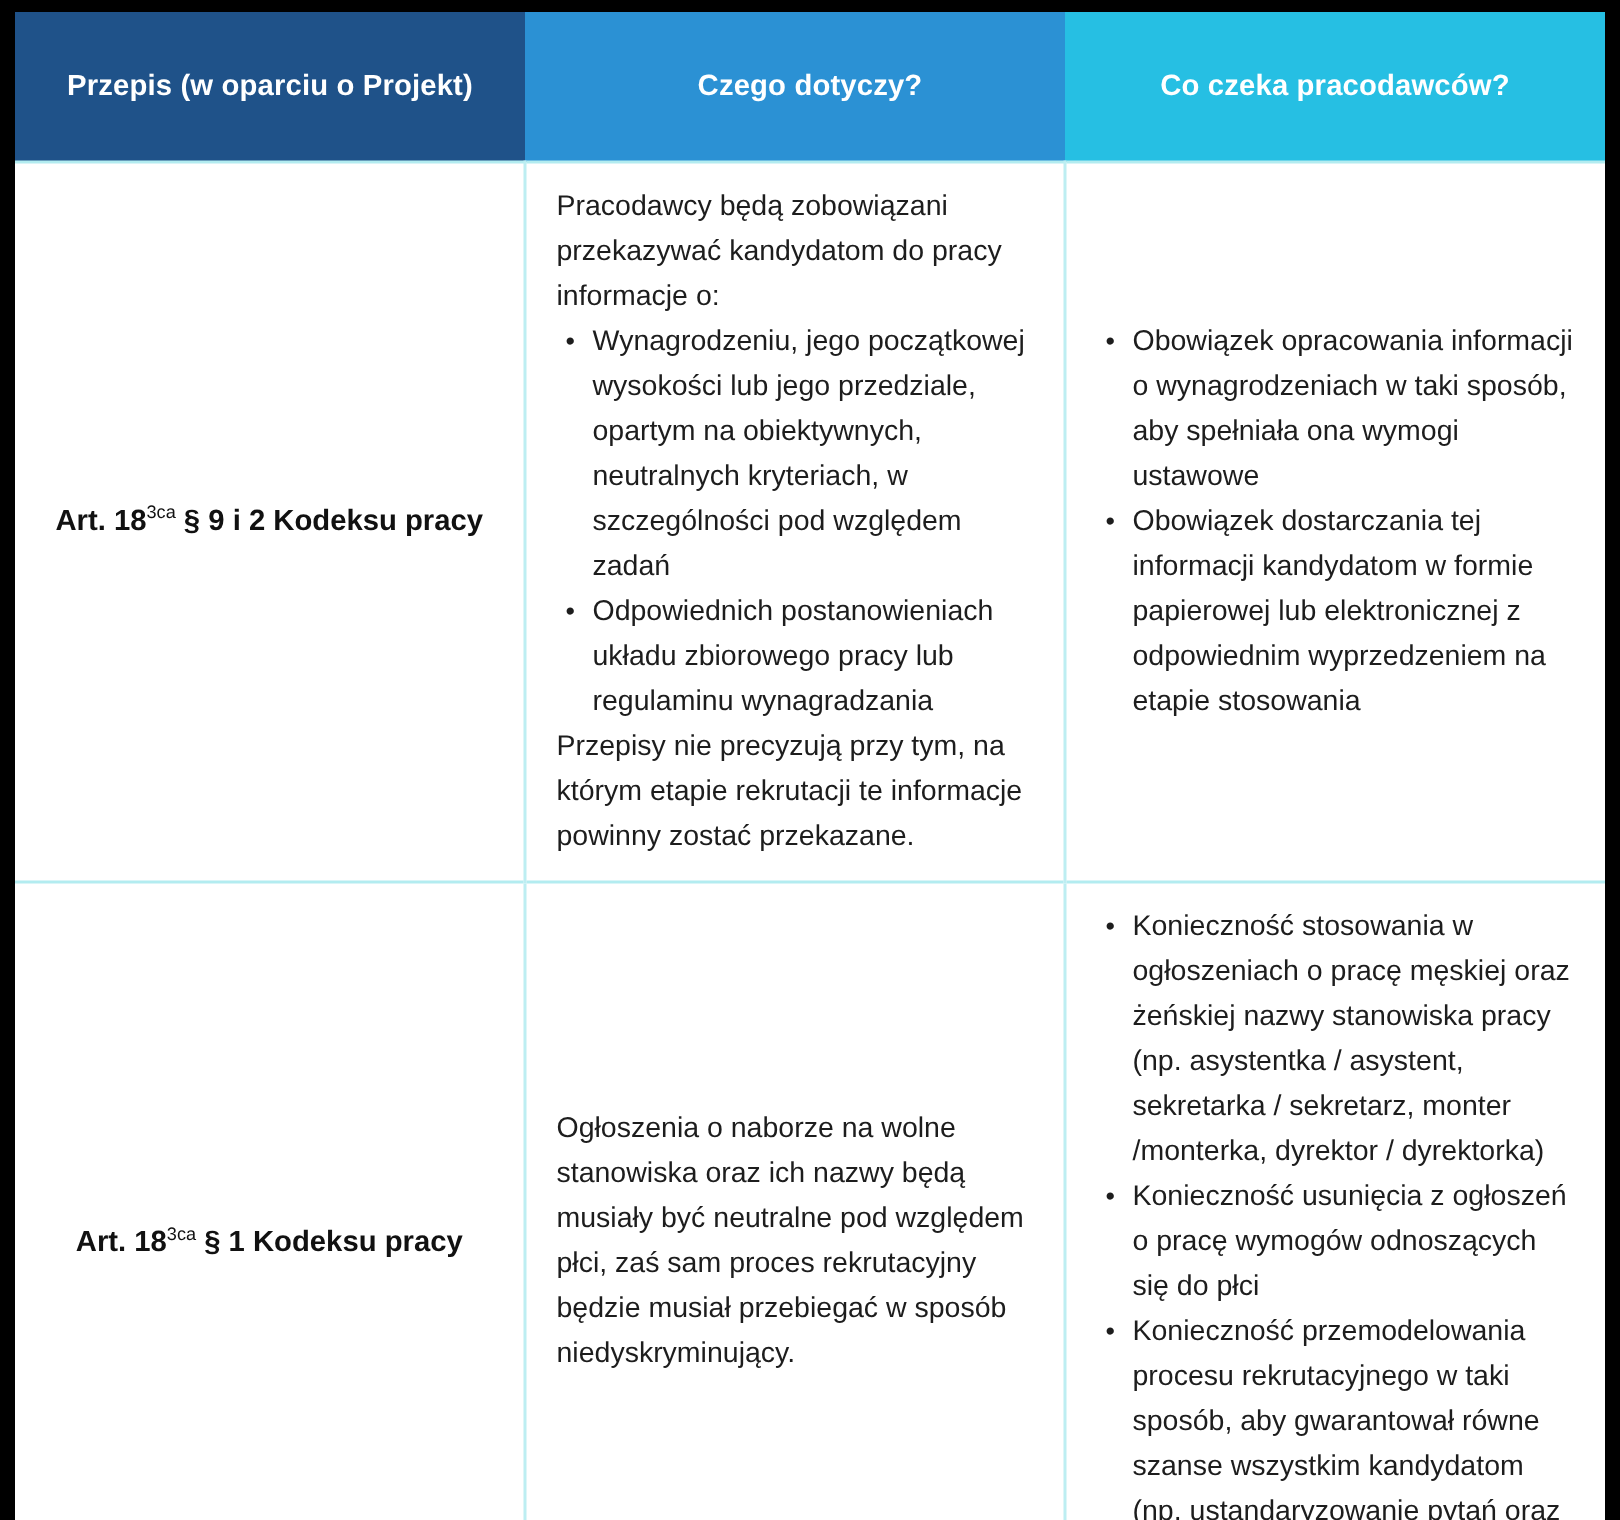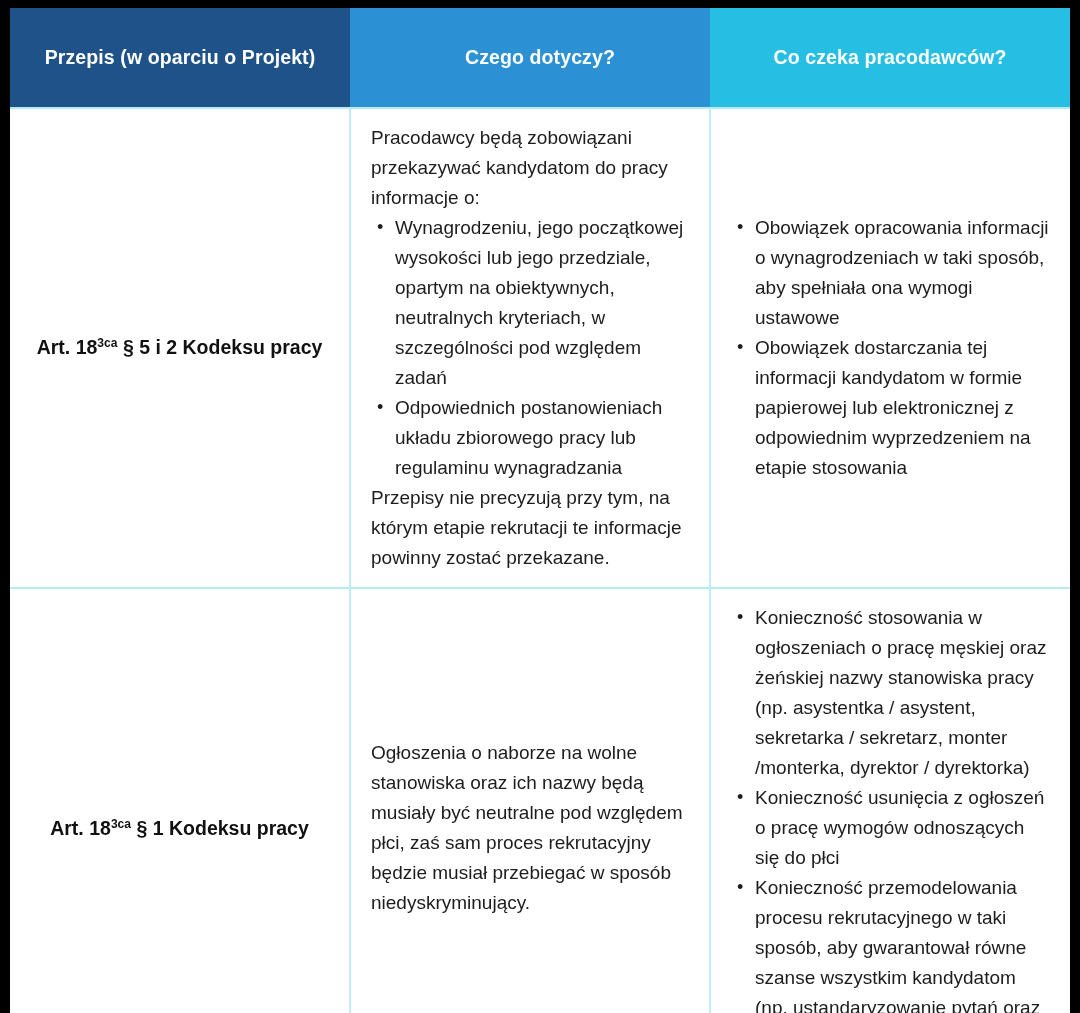--- a/index.html
+++ b/index.html
@@ -63,21 +63,21 @@
     text-align: center;
     font-weight: bold;
     font-size: 19.5px;
     color: #111111;
     line-height: 1.4;
     padding-left: 10px;
     padding-right: 10px;
   }
   td.rule-cell sup {
     font-size: 0.62em;
-    font-weight: bold;
+    font-weight: normal;
     vertical-align: super;
     line-height: 0;
   }
 
   td.scope-cell { text-align: left; }
   td.effect-cell { text-align: left; }
 
   .para {
     margin: 0;
   }
@@ -114,21 +114,21 @@
       <tr>
         <th class="head-col1">Przepis (w oparciu o Projekt)</th>
         <th class="head-col2">Czego dotyczy?</th>
         <th class="head-col3">Co czeka pracodawców?</th>
       </tr>
     </thead>
     <tbody>
 
       <tr class="row-tall-1">
         <td class="rule-cell">
-          <span class="vcenter-block"><span>Art. 18</span><sup>3ca</sup><span> § 5 i 2 Kodeksu pracy</span></span>
+          <span class="vcenter-block"><span>Art. 18</span><sup>3ca</sup><span> § 9 i 2 Kodeksu pracy</span></span>
         </td>
         <td class="scope-cell">
           <p class="para">Pracodawcy będą zobowiązani przekazywać kandydatom do pracy informacje o:</p>
           <ul class="bullets">
             <li>Wynagrodzeniu, jego początkowej wysokości lub jego przedziale, opartym na obiektywnych, neutralnych kryteriach, w szczególności pod względem zadań</li>
             <li>Odpowiednich postanowieniach układu zbiorowego pracy lub regulaminu wynagradzania</li>
           </ul>
           <p class="para">Przepisy nie precyzują przy tym, na którym etapie rekrutacji te informacje powinny zostać przekazane.</p>
         </td>
         <td class="effect-cell">

